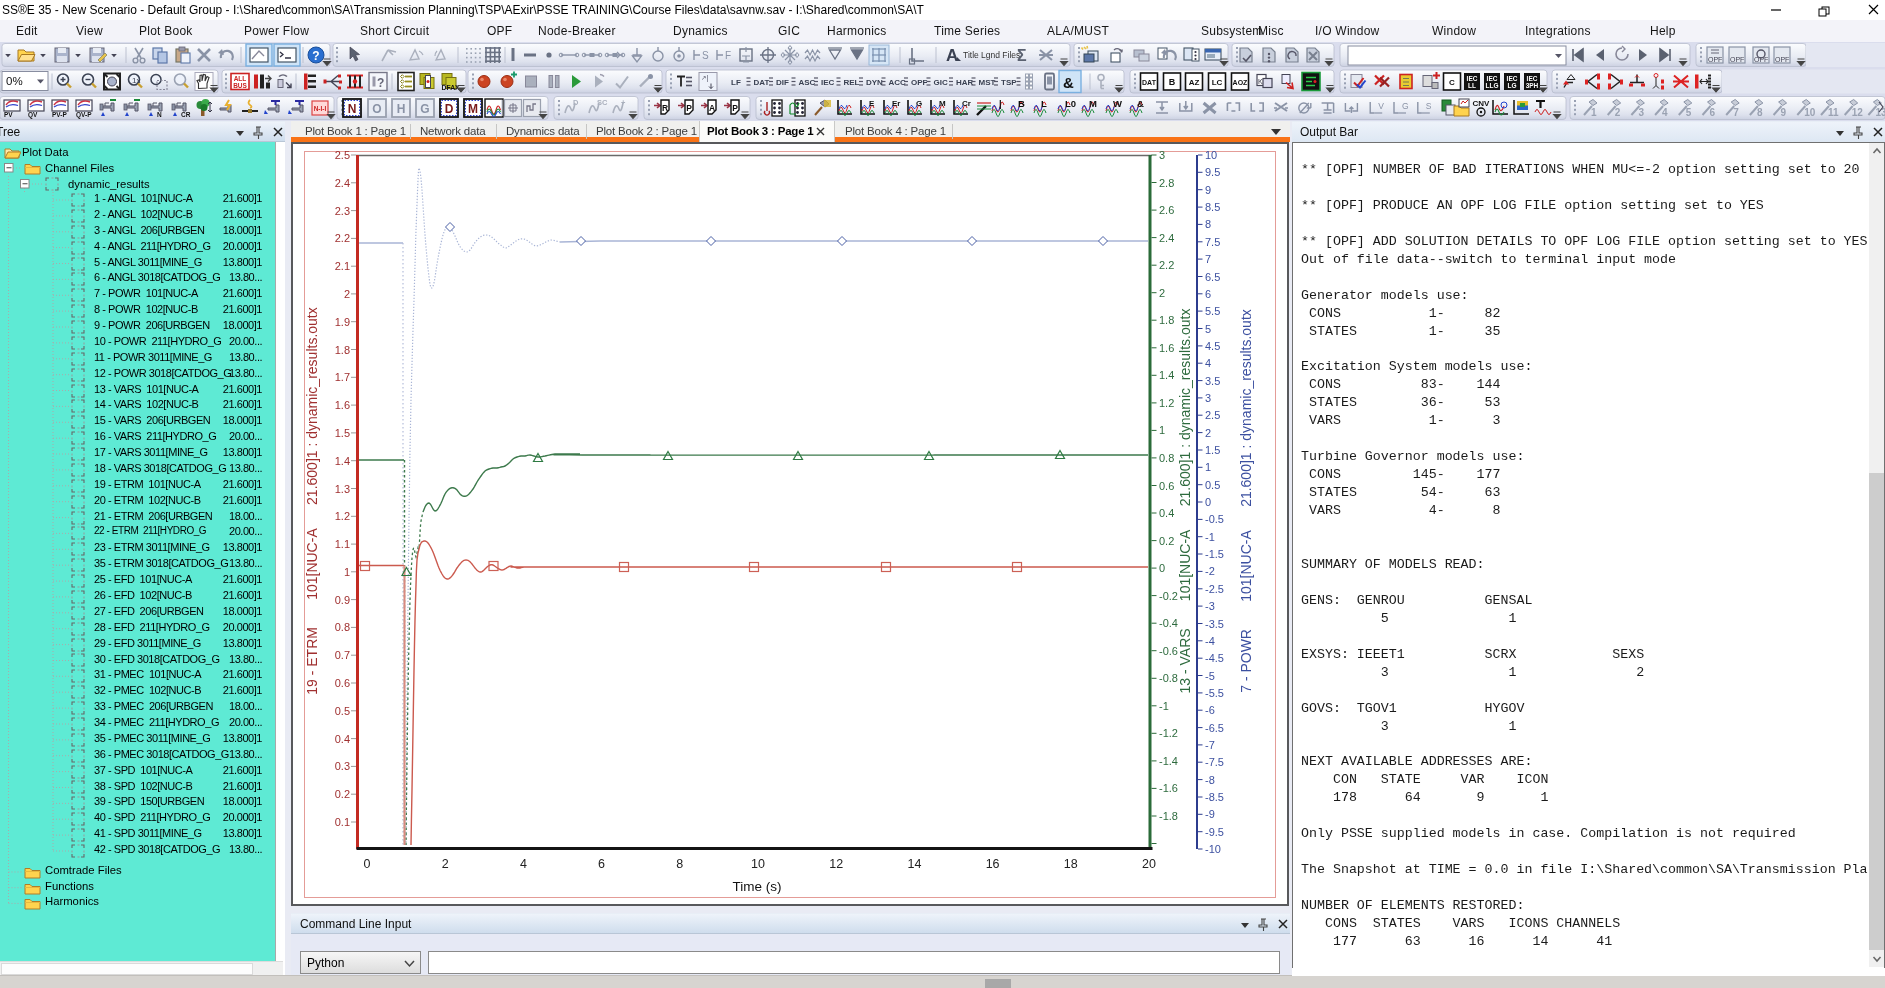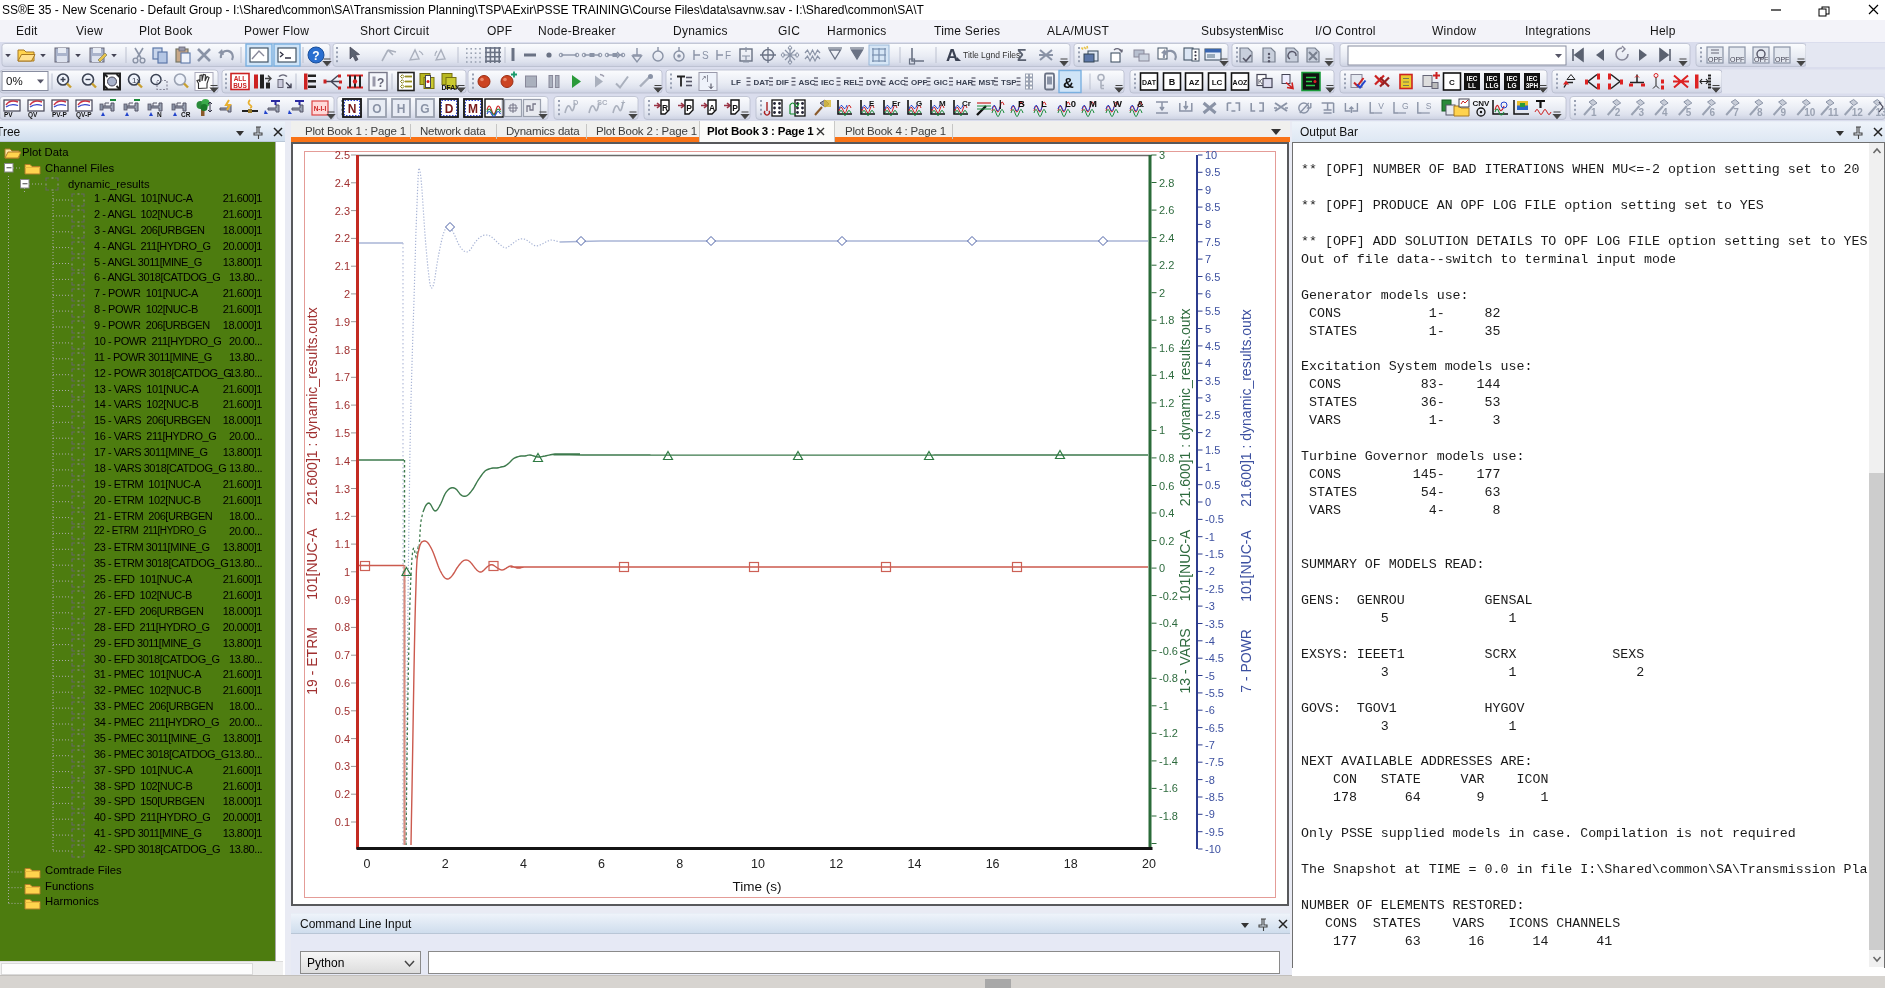--- a/index.html
+++ b/index.html
@@ -27,21 +27,21 @@
       <span class="abs" style="left:360px;top:4px;font-size:12px;letter-spacing:0.25px;color:#151515">Short Circuit</span>
       <span class="abs" style="left:487px;top:4px;font-size:12px;letter-spacing:0.25px;color:#151515">OPF</span>
       <span class="abs" style="left:538px;top:4px;font-size:12px;letter-spacing:0.25px;color:#151515">Node-Breaker</span>
       <span class="abs" style="left:673px;top:4px;font-size:12px;letter-spacing:0.25px;color:#151515">Dynamics</span>
       <span class="abs" style="left:778px;top:4px;font-size:12px;letter-spacing:0.25px;color:#151515">GIC</span>
       <span class="abs" style="left:827px;top:4px;font-size:12px;letter-spacing:0.25px;color:#151515">Harmonics</span>
       <span class="abs" style="left:934px;top:4px;font-size:12px;letter-spacing:0.25px;color:#151515">Time Series</span>
       <span class="abs" style="left:1047px;top:4px;font-size:12px;letter-spacing:0.25px;color:#151515">ALA/MUST</span>
       <span class="abs" style="left:1201px;top:4px;font-size:12px;letter-spacing:0.25px;color:#151515">Subsystem</span>
       <span class="abs" style="left:1258px;top:4px;font-size:12px;letter-spacing:0.25px;color:#151515">Misc</span>
-      <span class="abs" style="left:1315px;top:4px;font-size:12px;letter-spacing:0.25px;color:#151515">I/O Control</span>
+      <span class="abs" style="left:1315px;top:4px;font-size:12px;letter-spacing:0.25px;color:#151515">I/O Window</span>
       <span class="abs" style="left:1432px;top:4px;font-size:12px;letter-spacing:0.25px;color:#151515">Window</span>
       <span class="abs" style="left:1525px;top:4px;font-size:12px;letter-spacing:0.25px;color:#151515">Integrations</span>
       <span class="abs" style="left:1650px;top:4px;font-size:12px;letter-spacing:0.25px;color:#151515">Help</span>
     </div>
     <svg class="abs" style="left:0;top:42px" width="1885" height="79" font-family="Liberation Sans, sans-serif">
       <defs>
         <linearGradient id="cg" x1="0" y1="0" x2="0" y2="1">
           <stop offset="0" stop-color="#fbfcfe"></stop>
           <stop offset="0.55" stop-color="#e9ecf4"></stop>
           <stop offset="0.8" stop-color="#dde1ed"></stop>
@@ -803,21 +803,21 @@
     <div class="abs" style="left:0;top:121px;width:1885px;height:854px;background:#e9ebf4"></div>
     <div class="abs" style="left:0;top:121px;width:285px;height:854px;background:#fff">
 <div class="abs hdr" style="left:0;top:0;width:285px;height:21px;overflow:hidden">
 <span class="abs hdrt" style="left:-4px;top:3px">Tree</span>
 <svg class="abs" style="left:232px;top:0" width="53" height="21">
 <path d="M4 9 l8 0 l-4 5 z" fill="#333"></path>
 <path d="M24 5 h5 M25 5 v6 h-3 l0 2 h8 l0 -2 h-3 v-6 M26.5 13 v4" stroke="#444" stroke-width="1.1" fill="none"></path>
 <path d="M42 6 l8 8 M50 6 l-8 8" stroke="#222" stroke-width="1.5"></path>
 </svg>
       </div>
-<div class="abs" style="left:0;top:21px;width:276px;height:840px;border-right:1px solid #a9a9a9;background:#4d7c0f;overflow:hidden">
+<div class="abs" style="left:0;top:21px;width:276px;height:840px;border-right:1px solid #a9a9a9;background:#5eead4;overflow:hidden">
 <svg class="abs" style="left:0;top:0" width="283" height="840">
           <line x1="8.5" y1="34" x2="8.5" y2="761" stroke="#aaa" stroke-width="1" stroke-dasharray="1,2"></line>
           <line x1="24.5" y1="50" x2="24.5" y2="42" stroke="#aaa" stroke-width="1" stroke-dasharray="1,2"></line>
           <line x1="53" y1="50" x2="53" y2="709" stroke="#aaa" stroke-width="1" stroke-dasharray="1,2"></line>
           <line x1="53" y1="58.0" x2="69" y2="58.0" stroke="#aaa" stroke-width="1" stroke-dasharray="1,2"></line>
           <line x1="53" y1="73.9" x2="69" y2="73.9" stroke="#aaa" stroke-width="1" stroke-dasharray="1,2"></line>
           <line x1="53" y1="89.8" x2="69" y2="89.8" stroke="#aaa" stroke-width="1" stroke-dasharray="1,2"></line>
           <line x1="53" y1="105.6" x2="69" y2="105.6" stroke="#aaa" stroke-width="1" stroke-dasharray="1,2"></line>
           <line x1="53" y1="121.5" x2="69" y2="121.5" stroke="#aaa" stroke-width="1" stroke-dasharray="1,2"></line>
           <line x1="53" y1="137.4" x2="69" y2="137.4" stroke="#aaa" stroke-width="1" stroke-dasharray="1,2"></line>

